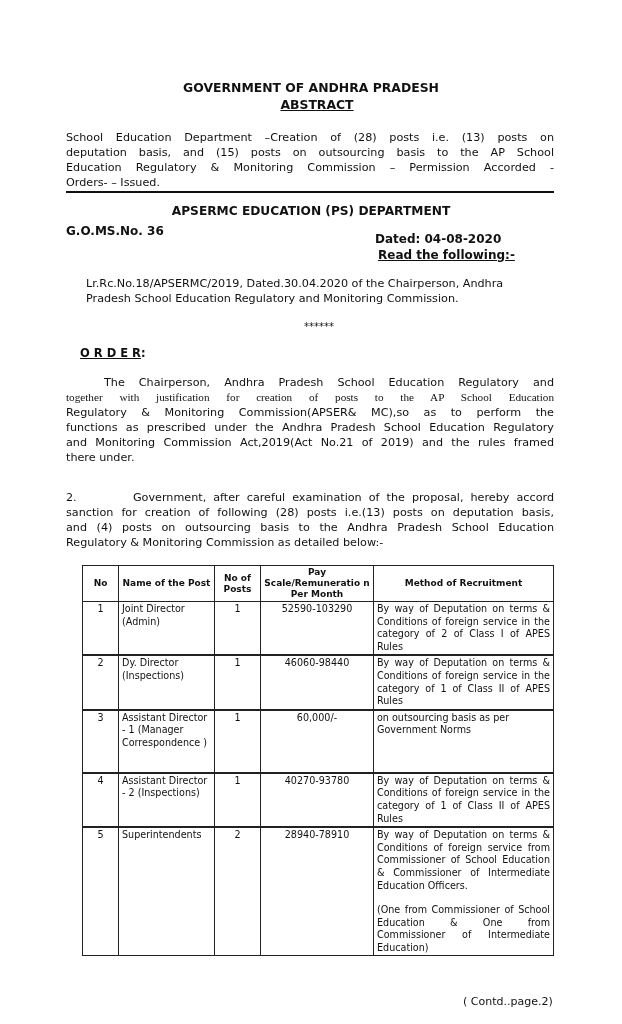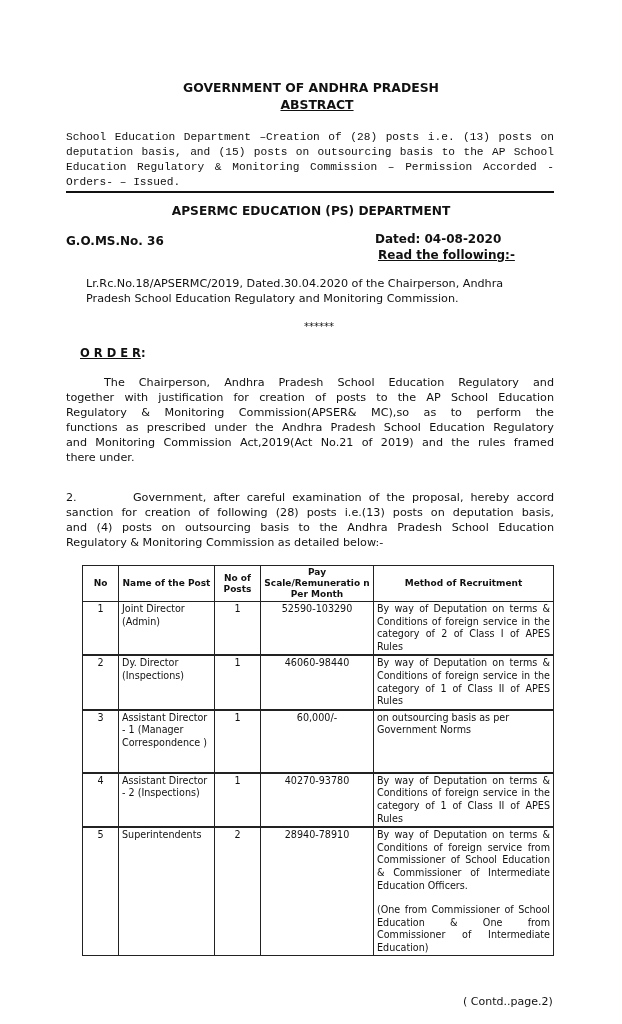--- a/index.html
+++ b/index.html
@@ -18,47 +18,47 @@
   td.c { text-align:center; }
   td.m { text-align:justify; text-align-last:left; }
   tr.row { border-bottom:2px solid #222; }
 </style>
 </head>
 <body>
 
 <div class="abs center bold" style="top:80px;font-size:12.4px;">GOVERNMENT OF ANDHRA PRADESH</div>
 <div class="abs center bold ul" style="top:97px;font-size:12.4px;padding-left:6px;">ABSTRACT</div>
 
-<div class="abs t11" style="top:130px;left:66px;width:488px;font-family:Liberation Mono, monospace;">
+<div class="abs t11" style="top:130px;left:66px;width:488px;">
   <div class="just" style="text-align-last:justify;">School Education Department –Creation of (28) posts i.e. (13) posts on</div>
   <div class="just" style="text-align-last:justify;">deputation basis, and (15) posts on outsourcing basis to the AP School</div>
   <div class="just" style="text-align-last:justify;">Education Regulatory &amp; Monitoring Commission – Permission Accorded -</div>
   <div>Orders- – Issued.</div>
 </div>
 <div class="abs rule" style="top:191px;"></div>
 
 <div class="abs center bold" style="top:204px;font-size:12.2px;">APSERMC EDUCATION (PS) DEPARTMENT</div>
 
-<div class="abs bold" style="top:234px;left:66px;font-size:12px;">G.O.MS.No. 36</div>
+<div class="abs bold" style="top:224px;left:66px;font-size:12px;">G.O.MS.No. 36</div>
 <div class="abs bold" style="top:232px;left:375px;font-size:12px;">Dated: 04-08-2020</div>
 <div class="abs bold ul" style="top:248px;left:378px;font-size:12px;">Read the following:-</div>
 
 <div class="abs t11" style="top:276px;left:86px;width:470px;">
   <div>Lr.Rc.No.18/APSERMC/2019, Dated.30.04.2020 of the Chairperson, Andhra</div>
   <div>Pradesh School Education Regulatory and Monitoring Commission.</div>
 </div>
 <div class="abs center" style="top:321px;font-size:10px;padding-left:8px;">******</div>
 
 <div class="abs bold" style="top:346px;left:80px;font-size:11.5px;">
   <span class="ul">O R D E R</span><span>:</span>
 </div>
 
 <div class="abs t11" style="top:375px;left:66px;width:488px;line-height:15px;">
   <div class="just" style="text-align-last:justify;padding-left:38px;">The Chairperson, Andhra Pradesh School Education Regulatory and</div>
-  <div class="just" style="text-align-last:justify;">together with justification for creation of posts to the AP School Education</div>
+  <div class="just" style="text-align-last:justify;font-family:Liberation Serif, serif;">together with justification for creation of posts to the AP School Education</div>
   <div class="just" style="text-align-last:justify;">Regulatory &amp; Monitoring Commission(APSER&amp; MC),so as to perform the</div>
   <div class="just" style="text-align-last:justify;">functions as prescribed under the Andhra Pradesh School Education Regulatory</div>
   <div class="just" style="text-align-last:justify;">and Monitoring Commission Act,2019(Act No.21 of 2019) and the rules framed</div>
   <div>there under.</div>
 </div>
 
 <div class="abs t11" style="top:490px;left:66px;width:488px;line-height:15px;">
   <div class="just" style="text-align-last:justify;white-space:pre;">2.        Government, after careful examination of the proposal, hereby accord</div>
   <div class="just" style="text-align-last:justify;">sanction for creation of following (28) posts i.e.(13) posts on deputation basis,</div>
   <div class="just" style="text-align-last:justify;">and (4) posts on outsourcing basis to the Andhra Pradesh School Education</div>

